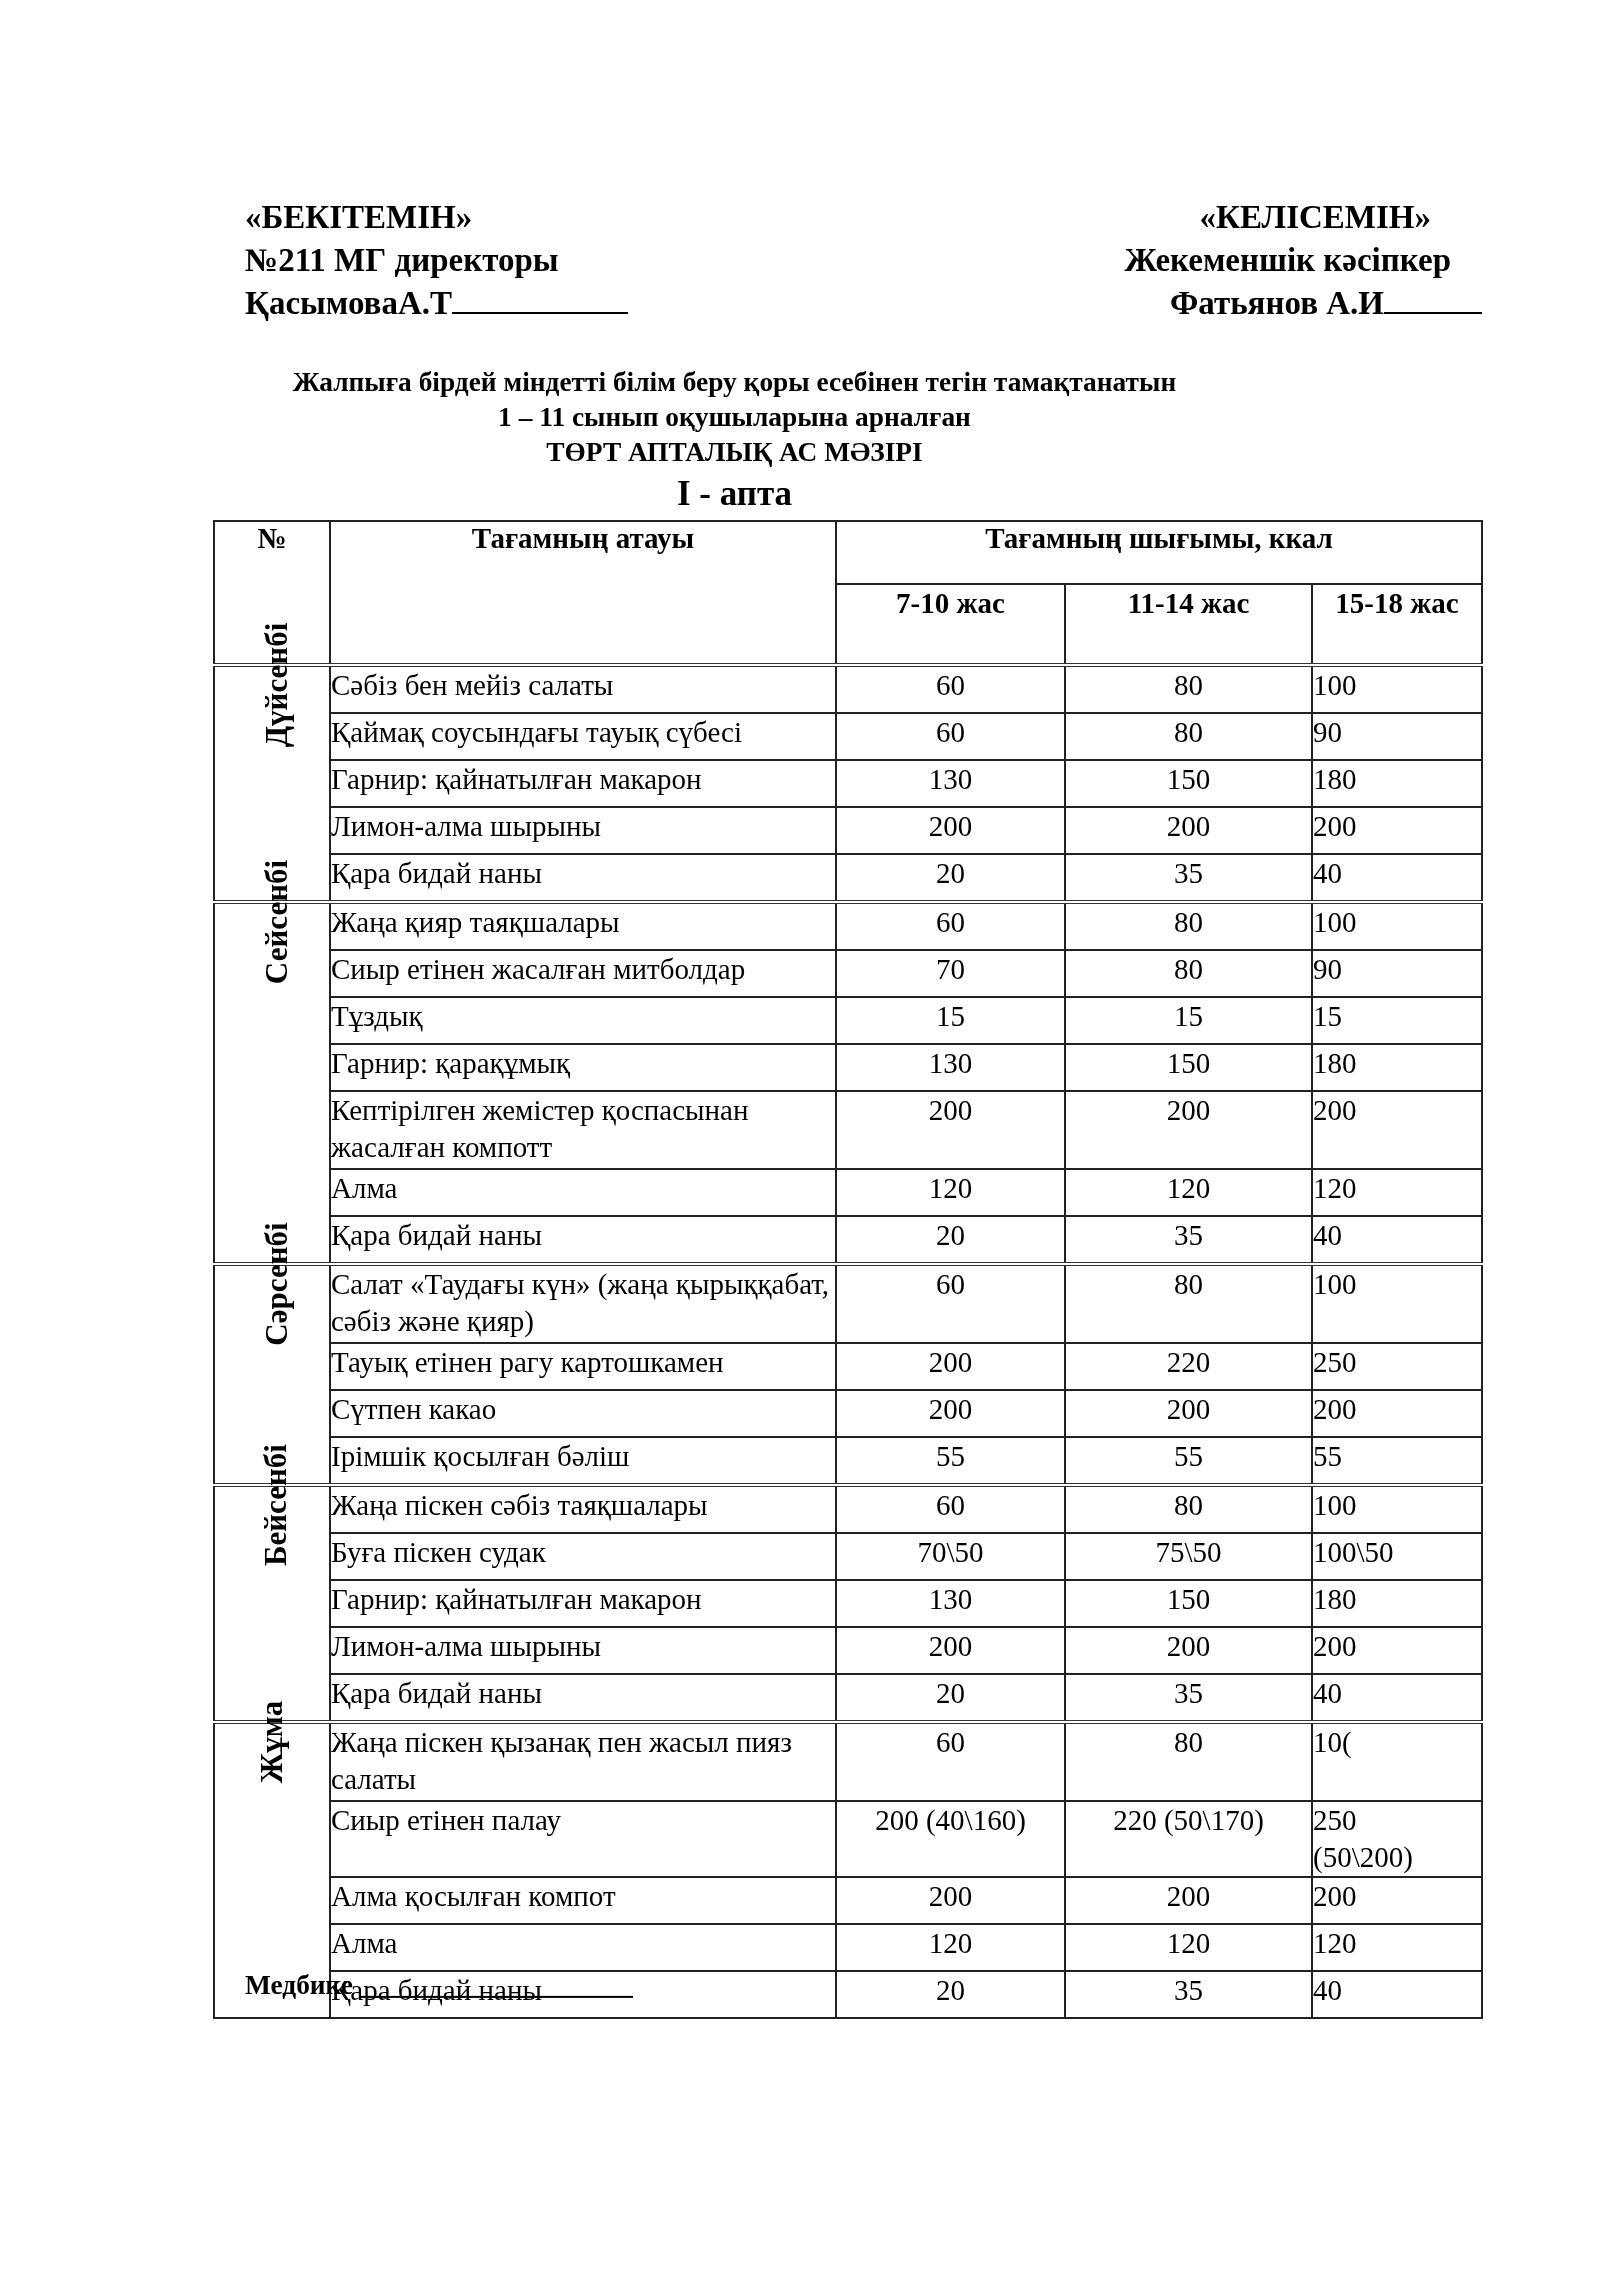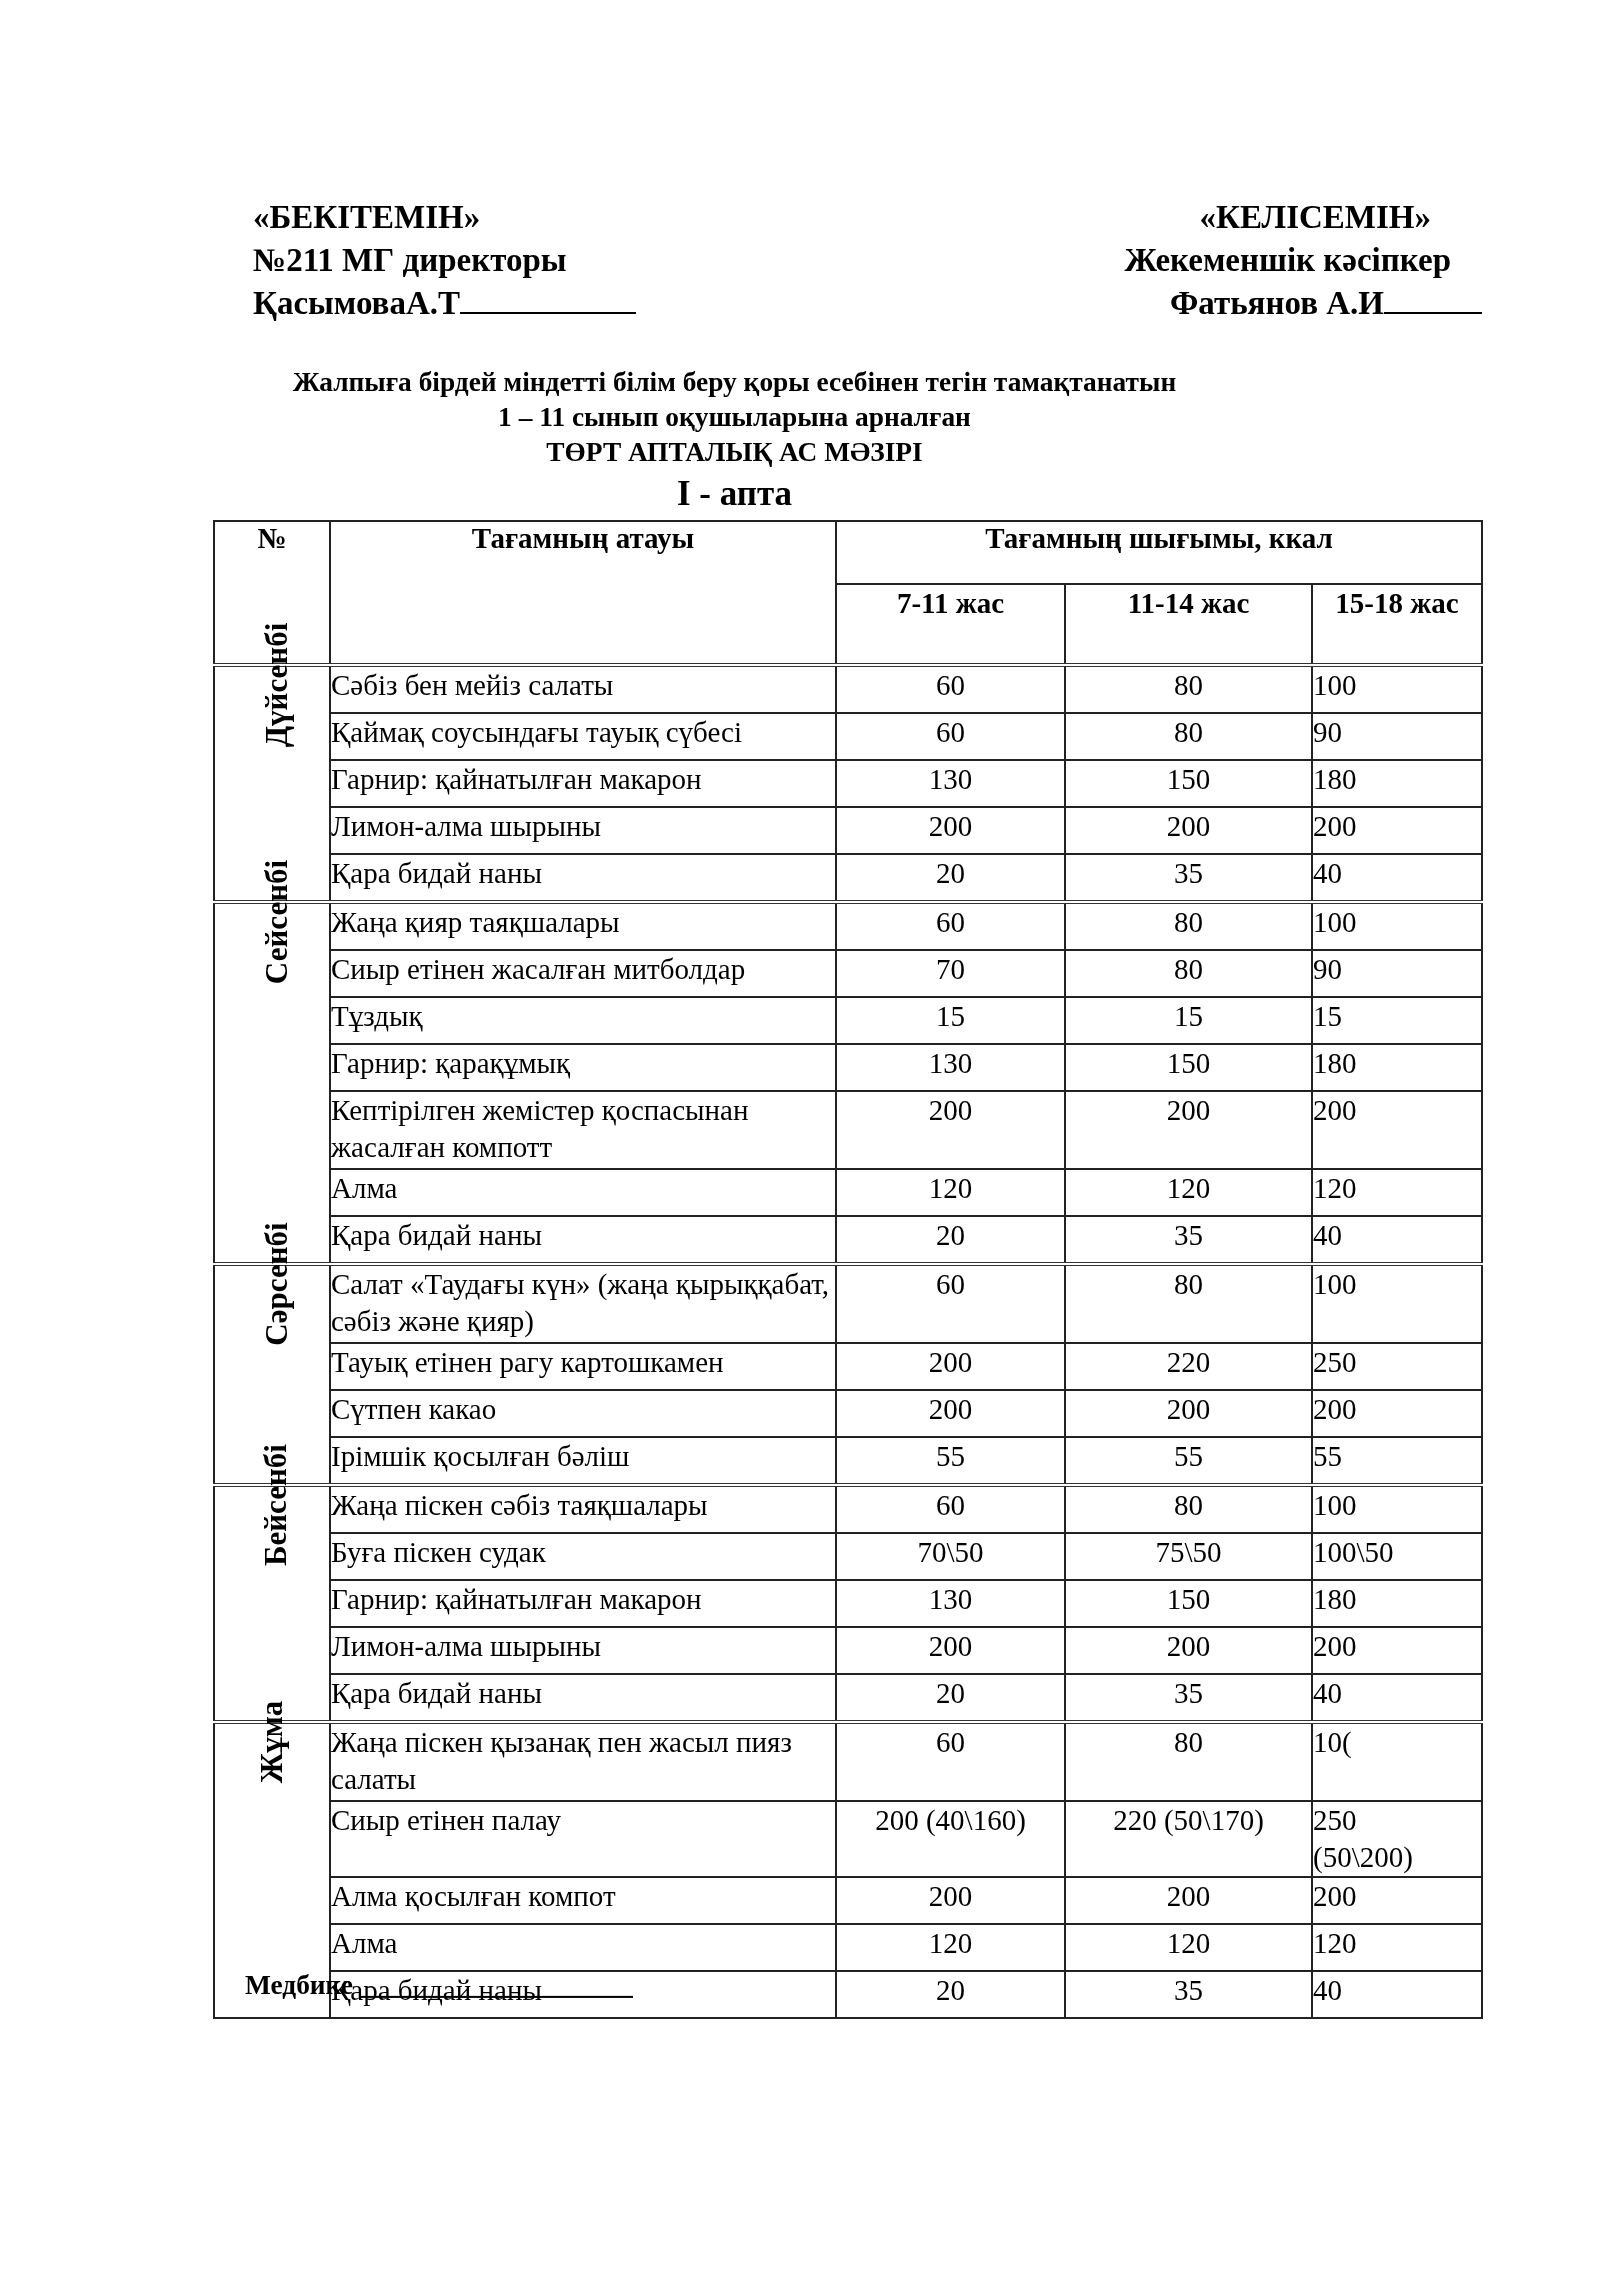--- a/index.html
+++ b/index.html
@@ -1,17 +1,17 @@
 <!DOCTYPE html>
 <html><head>
   <meta charset="utf-8">
   <style>
     html, body { margin: 0; padding: 0; background: #ffffff; }
     body { width: 1621px; height: 2293px; position: relative; font-family: "Liberation Serif", "DejaVu Serif", serif; color: #000; }
-    .hdr { position: absolute; font-weight: bold; font-size: 33px; line-height: 43px; margin-left: 8px; }
+    .hdr { position: absolute; font-weight: bold; font-size: 33px; line-height: 43px; }
     .hdr-left { left: 245px; top: 196px; }
     .hdr-right { right: 139px; top: 196px; text-align: right; }
     .hdr-right .l1 { padding-right: 51px; }
     .hdr-right .l3 { padding-right: 0; }
     .titles { position: absolute; left: 0; width: 1469px; top: 365px; text-align: center; font-weight: bold; }
     .titles .t { font-size: 27.4px; line-height: 35px; }
     .titles .week { font-size: 35px; line-height: 43px; margin-top: 2px; }
     table.menu { position: absolute; left: 213px; top: 520px; width: 1267px; border-collapse: collapse; table-layout: fixed; font-size: 29px; }
     table.menu td, table.menu th { border: 2px solid #222; padding: 0; vertical-align: top; }
     col.c-no { width: 116px; } col.c-name { width: 506px; } col.c-a { width: 229px; } col.c-b { width: 247px; } col.c-c { width: 170px; }
@@ -60,21 +60,21 @@
       <col class="c-b">
       <col class="c-c">
     </colgroup>
   <thead>
     <tr>
       <th class="no" rowspan="2">№</th>
       <th class="name" rowspan="2">Тағамның атауы</th>
       <th class="yield" colspan="3">Тағамның шығымы, ккал</th>
     </tr>
     <tr>
-      <th class="age">7-11 жас</th>
+      <th class="age">7-10 жас</th>
       <th class="age">11-14 жас</th>
       <th class="age" style="padding-left:9.8px;padding-right:9.8px"><span>15-18 жас</span></th>
     </tr>
   </thead>
   <tbody id="menu-body">
       <tr class="r1 first">
         <td class="day" rowspan="5"><span class="vt">Дүйсенбі</span></td>
         <td class="nm">Сәбіз бен мейіз салаты</td>
         <td class="v">60</td>
         <td class="v">80</td>

